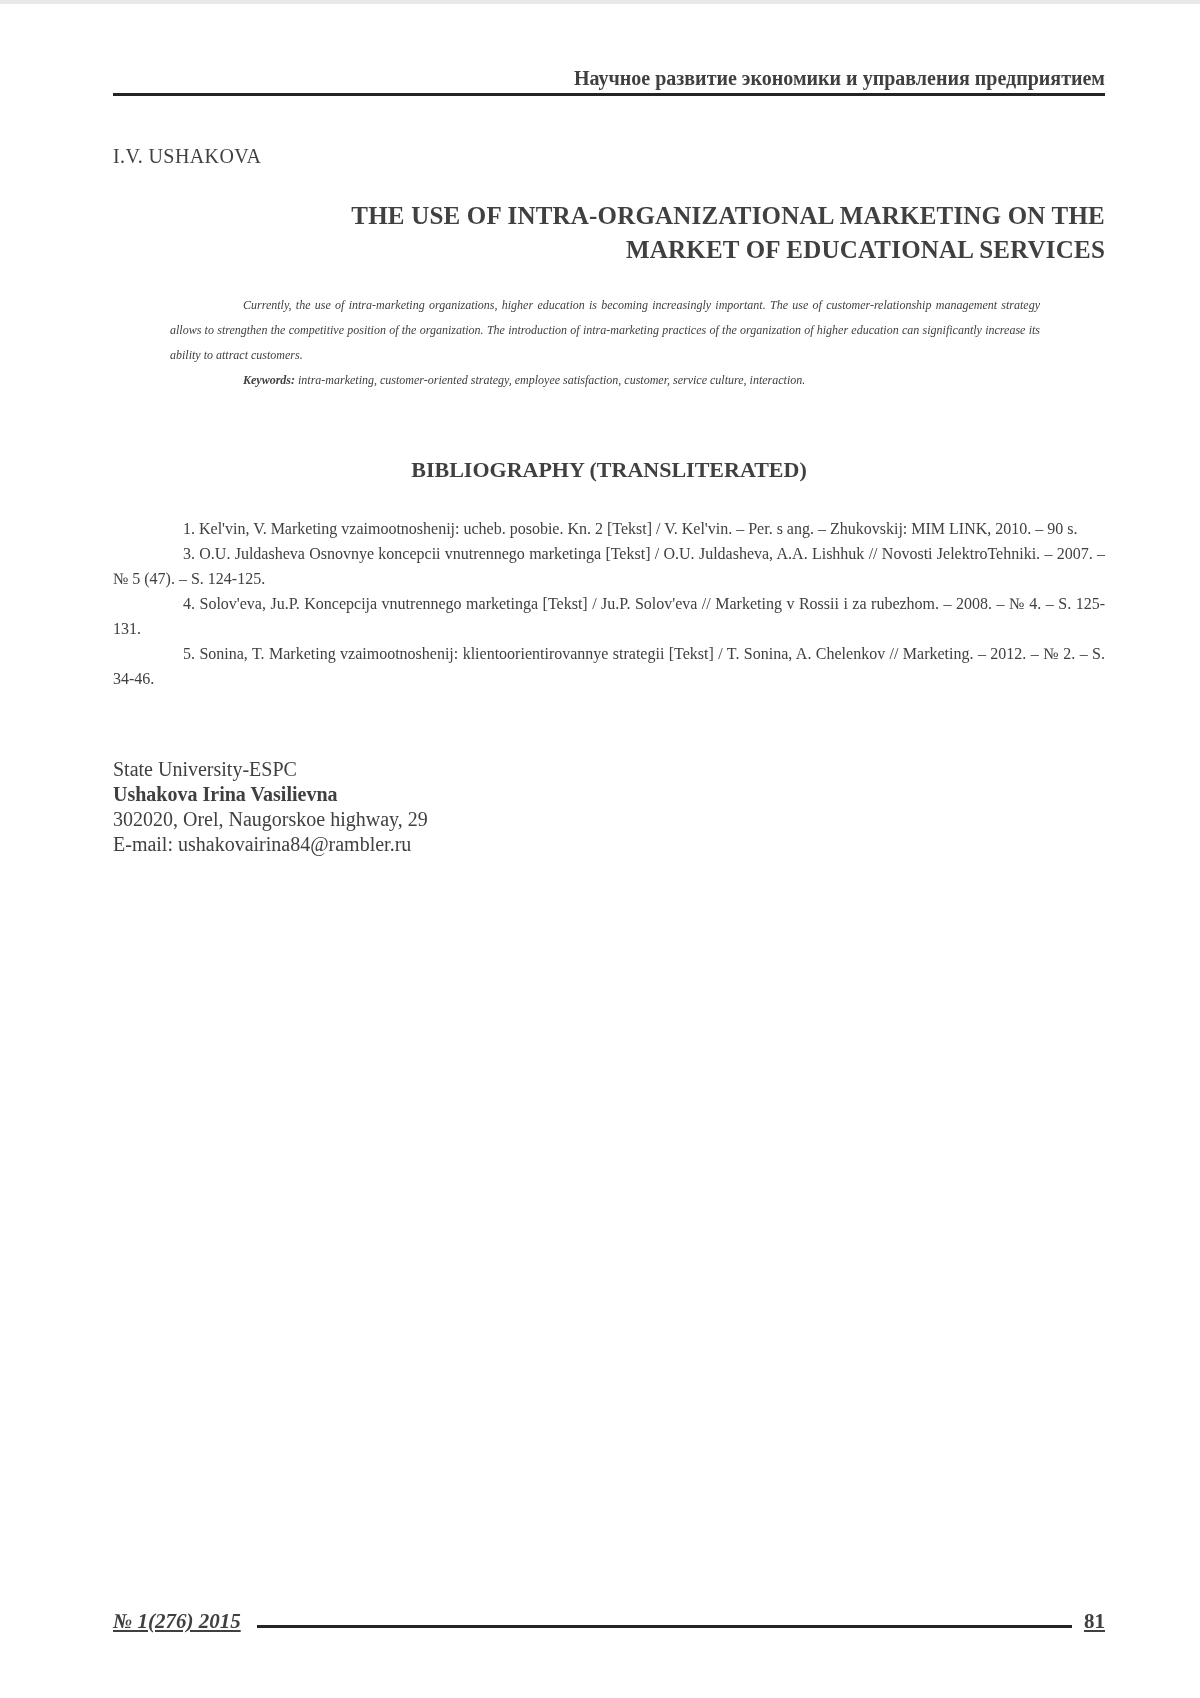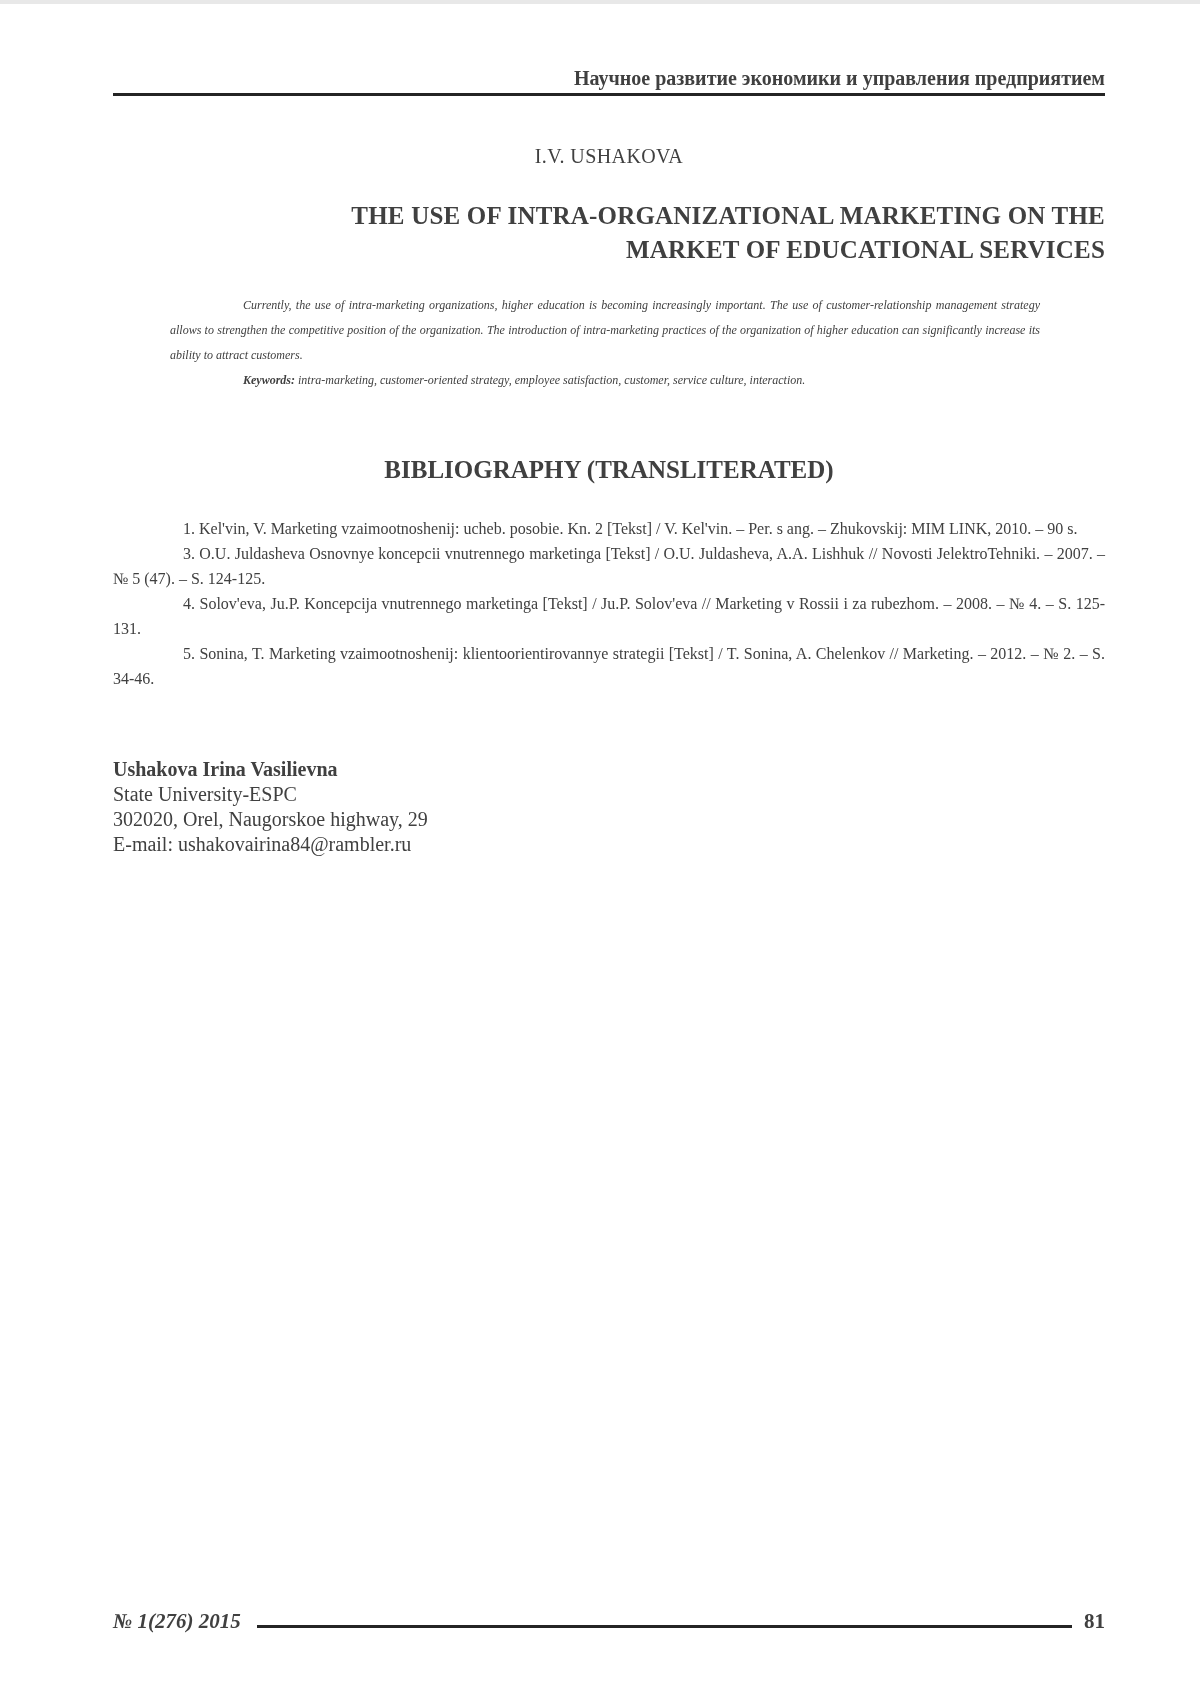--- a/index.html
+++ b/index.html
@@ -27,21 +27,20 @@
     text-align: right;
     font-weight: bold;
     font-size: 20px;
     line-height: 24px;
     border-bottom: 3px solid #242424;
     padding-bottom: 3px;
   }
 
   .author-line {
     margin-top: 48px;
-    text-align: center;
     font-size: 20px;
     line-height: 25px;
     letter-spacing: 0.4px;
   }
 
   .paper-title {
     margin-top: 30px;
     text-align: right;
     font-weight: bold;
     font-size: 25px;
@@ -63,21 +62,21 @@
     text-indent: 73px;
   }
   .kw-label {
     font-weight: bold;
   }
 
   .bib-heading {
     margin-top: 64px;
     text-align: center;
     font-weight: bold;
-    font-size: 25px;
+    font-size: 22px;
     line-height: 26px;
   }
 
   .references {
     margin-top: 33px;
   }
   .ref {
     margin: 0;
     font-size: 16px;
     line-height: 25px;
@@ -99,20 +98,21 @@
   }
 
   .page-footer {
     position: absolute;
     left: 113px;
     right: 95px;
     bottom: 68px;
     display: flex;
     align-items: baseline;
     font-size: 21px;
+    text-decoration: underline;
   }
   .issue-label {
     font-weight: bold;
     font-style: italic;
     white-space: nowrap;
   }
   .footer-rule {
     flex: 1;
     border-bottom: 3px solid #242424;
     height: 0;
@@ -147,22 +147,22 @@
     <div class="bib-heading">BIBLIOGRAPHY (TRANSLITERATED)</div>
 
     <div class="references">
       <p class="ref">1. Kel'vin, V. Marketing vzaimootnoshenij: ucheb. posobie. Kn. 2 [Tekst] / V. Kel'vin. – Per. s ang. – Zhukovskij: MIM LINK, 2010. – 90 s.</p>
       <p class="ref">3. O.U. Juldasheva Osnovnye koncepcii vnutrennego marketinga [Tekst] / O.U. Juldasheva, A.A. Lishhuk // Novosti JelektroTehniki. – 2007. – № 5 (47). – S. 124-125.</p>
       <p class="ref">4. Solov'eva, Ju.P. Koncepcija vnutrennego marketinga [Tekst] / Ju.P. Solov'eva // Marketing v Rossii i za rubezhom. – 2008. – № 4. – S. 125-131.</p>
       <p class="ref">5. Sonina, T. Marketing vzaimootnoshenij: klientoorientirovannye strategii [Tekst] / T. Sonina, A. Chelenkov // Marketing. – 2012. – № 2. – S. 34-46.</p>
     </div>
 
     <div class="author-info">
+      <p class="line">State University-ESPC</p>
       <p class="line name">Ushakova Irina Vasilievna</p>
-      <p class="line">State University-ESPC</p>
       <p class="line">302020, Orel, Naugorskoe highway, 29</p>
       <p class="line">E-mail: ushakovairina84@rambler.ru</p>
     </div>
 
   </div>
 
   <div class="page-footer">
     <span class="issue-label">№ 1(276) 2015</span>
     <span class="footer-rule"></span>
     <span class="page-number">81</span>

